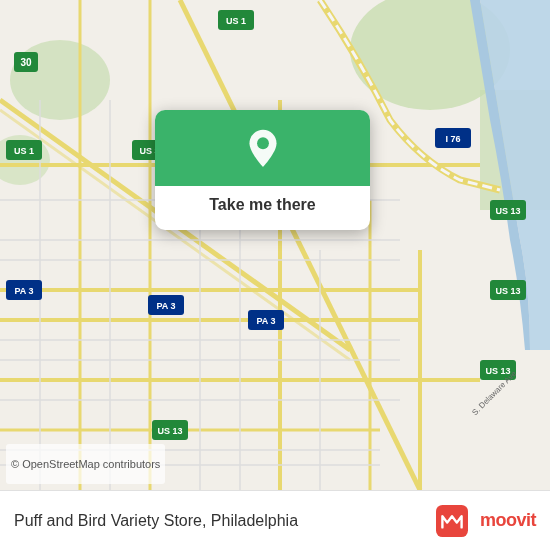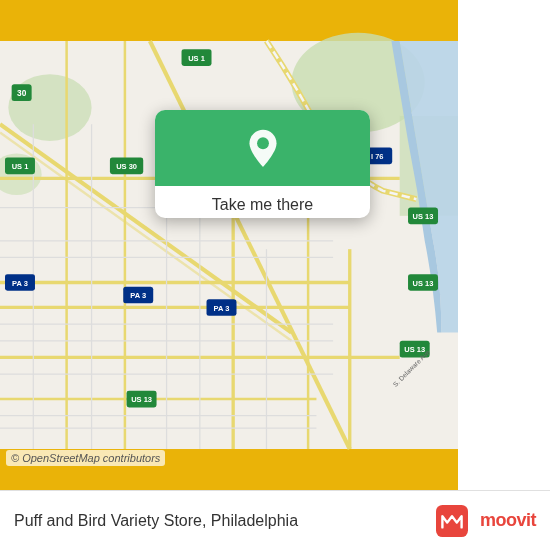--- a/index.html
+++ b/index.html
@@ -6,24 +6,24 @@
 
     body {
       width: 550px;
       height: 550px;
       overflow: hidden;
       font-family: Arial, sans-serif;
       position: relative;
     }
 
     #map-container {
-      width: 458px;
+      width: 550px;
       height: 490px;
       position: relative;
-      background-color: #eab308;
+      background-color: #22c55e;
       overflow: hidden;
     }
 
     
     #map-bg {
       width: 100%;
       height: 100%;
       position: absolute;
       top: 0; left: 0;
     }
@@ -50,23 +50,23 @@
       align-items: center;
       padding: 18px 0 14px;
     }
 
     .location-pin {
       width: 44px;
       height: 44px;
     }
 
     #popup-label {
-      padding: 10px 16px 4px;
+      padding: 10px 16px 16px;
       font-size: 16px;
-      font-weight: 400;
+      font-weight: 700;
       color: #333;
       text-align: center;
     }
 
     #bottom-bar {
       width: 550px;
       height: 60px;
       background: white;
       display: flex;
       align-items: center;
@@ -183,21 +183,21 @@
 
     <rect x="248" y="310" width="36" height="20" rx="3" fill="#003087"></rect>
     <text x="266" y="324" text-anchor="middle" font-size="9" fill="white" font-weight="bold">PA 3</text>
 
     <rect x="152" y="420" width="36" height="20" rx="3" fill="#22883a"></rect>
     <text x="170" y="434" text-anchor="middle" font-size="9" fill="white" font-weight="bold">US 13</text>
 
     <text x="496" y="395" text-anchor="middle" font-size="8" fill="#666" transform="rotate(-45 496 395)">S. Delaware Ave</text>
   </svg>
 
-  <div style="position:absolute; bottom:24px; left:6px; font-size:11px; color:#555; background:rgba(255,255,255,0.7); padding:2px 5px; border-radius:3px;font-style:italic;">
+  <div style="position:absolute; bottom:6px; left:6px; font-size:11px; color:#555; background:rgba(255,255,255,0.7); padding:14px 5px; border-radius:3px;">
     <span>© OpenStreetMap contributors</span>
   </div>
 
   <div id="popup-card">
     <div id="popup-top">
 
       <svg class="location-pin" viewBox="0 0 44 52" xmlns="http://www.w3.org/2000/svg">
         <path d="M22 2C13.2 2 6 9.2 6 18C6 29 22 46 22 46C22 46 38 29 38 18C38 9.2 30.8 2 22 2Z" fill="white" opacity="0.95"></path>
         <circle cx="22" cy="18" r="7" fill="#3ab36a"></circle>
       </svg>

